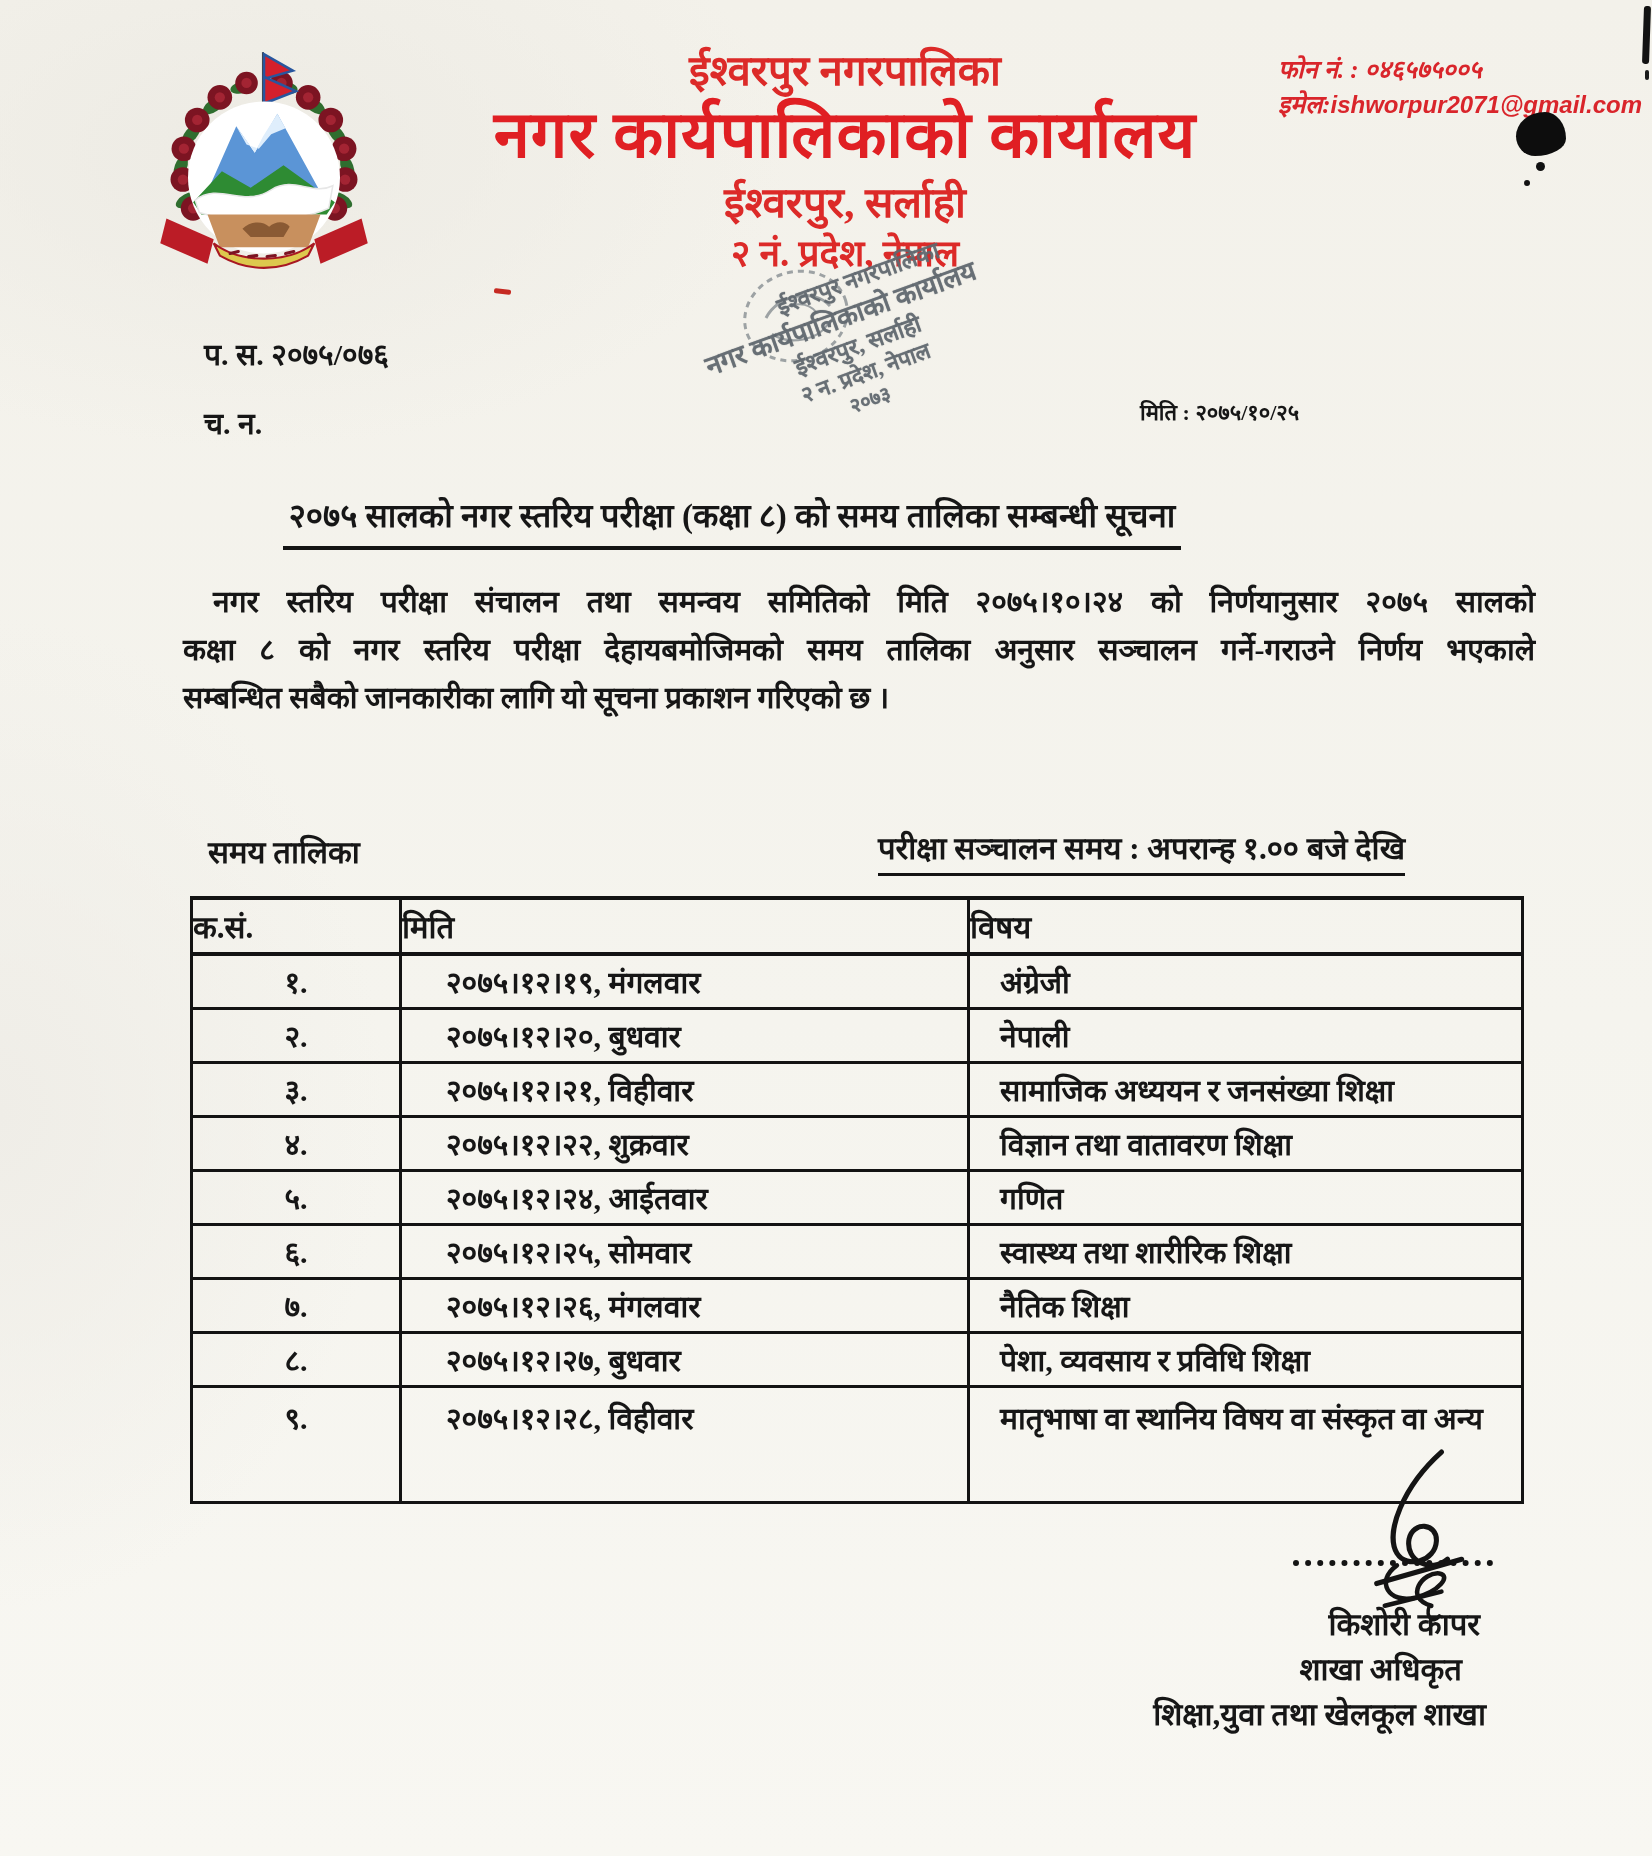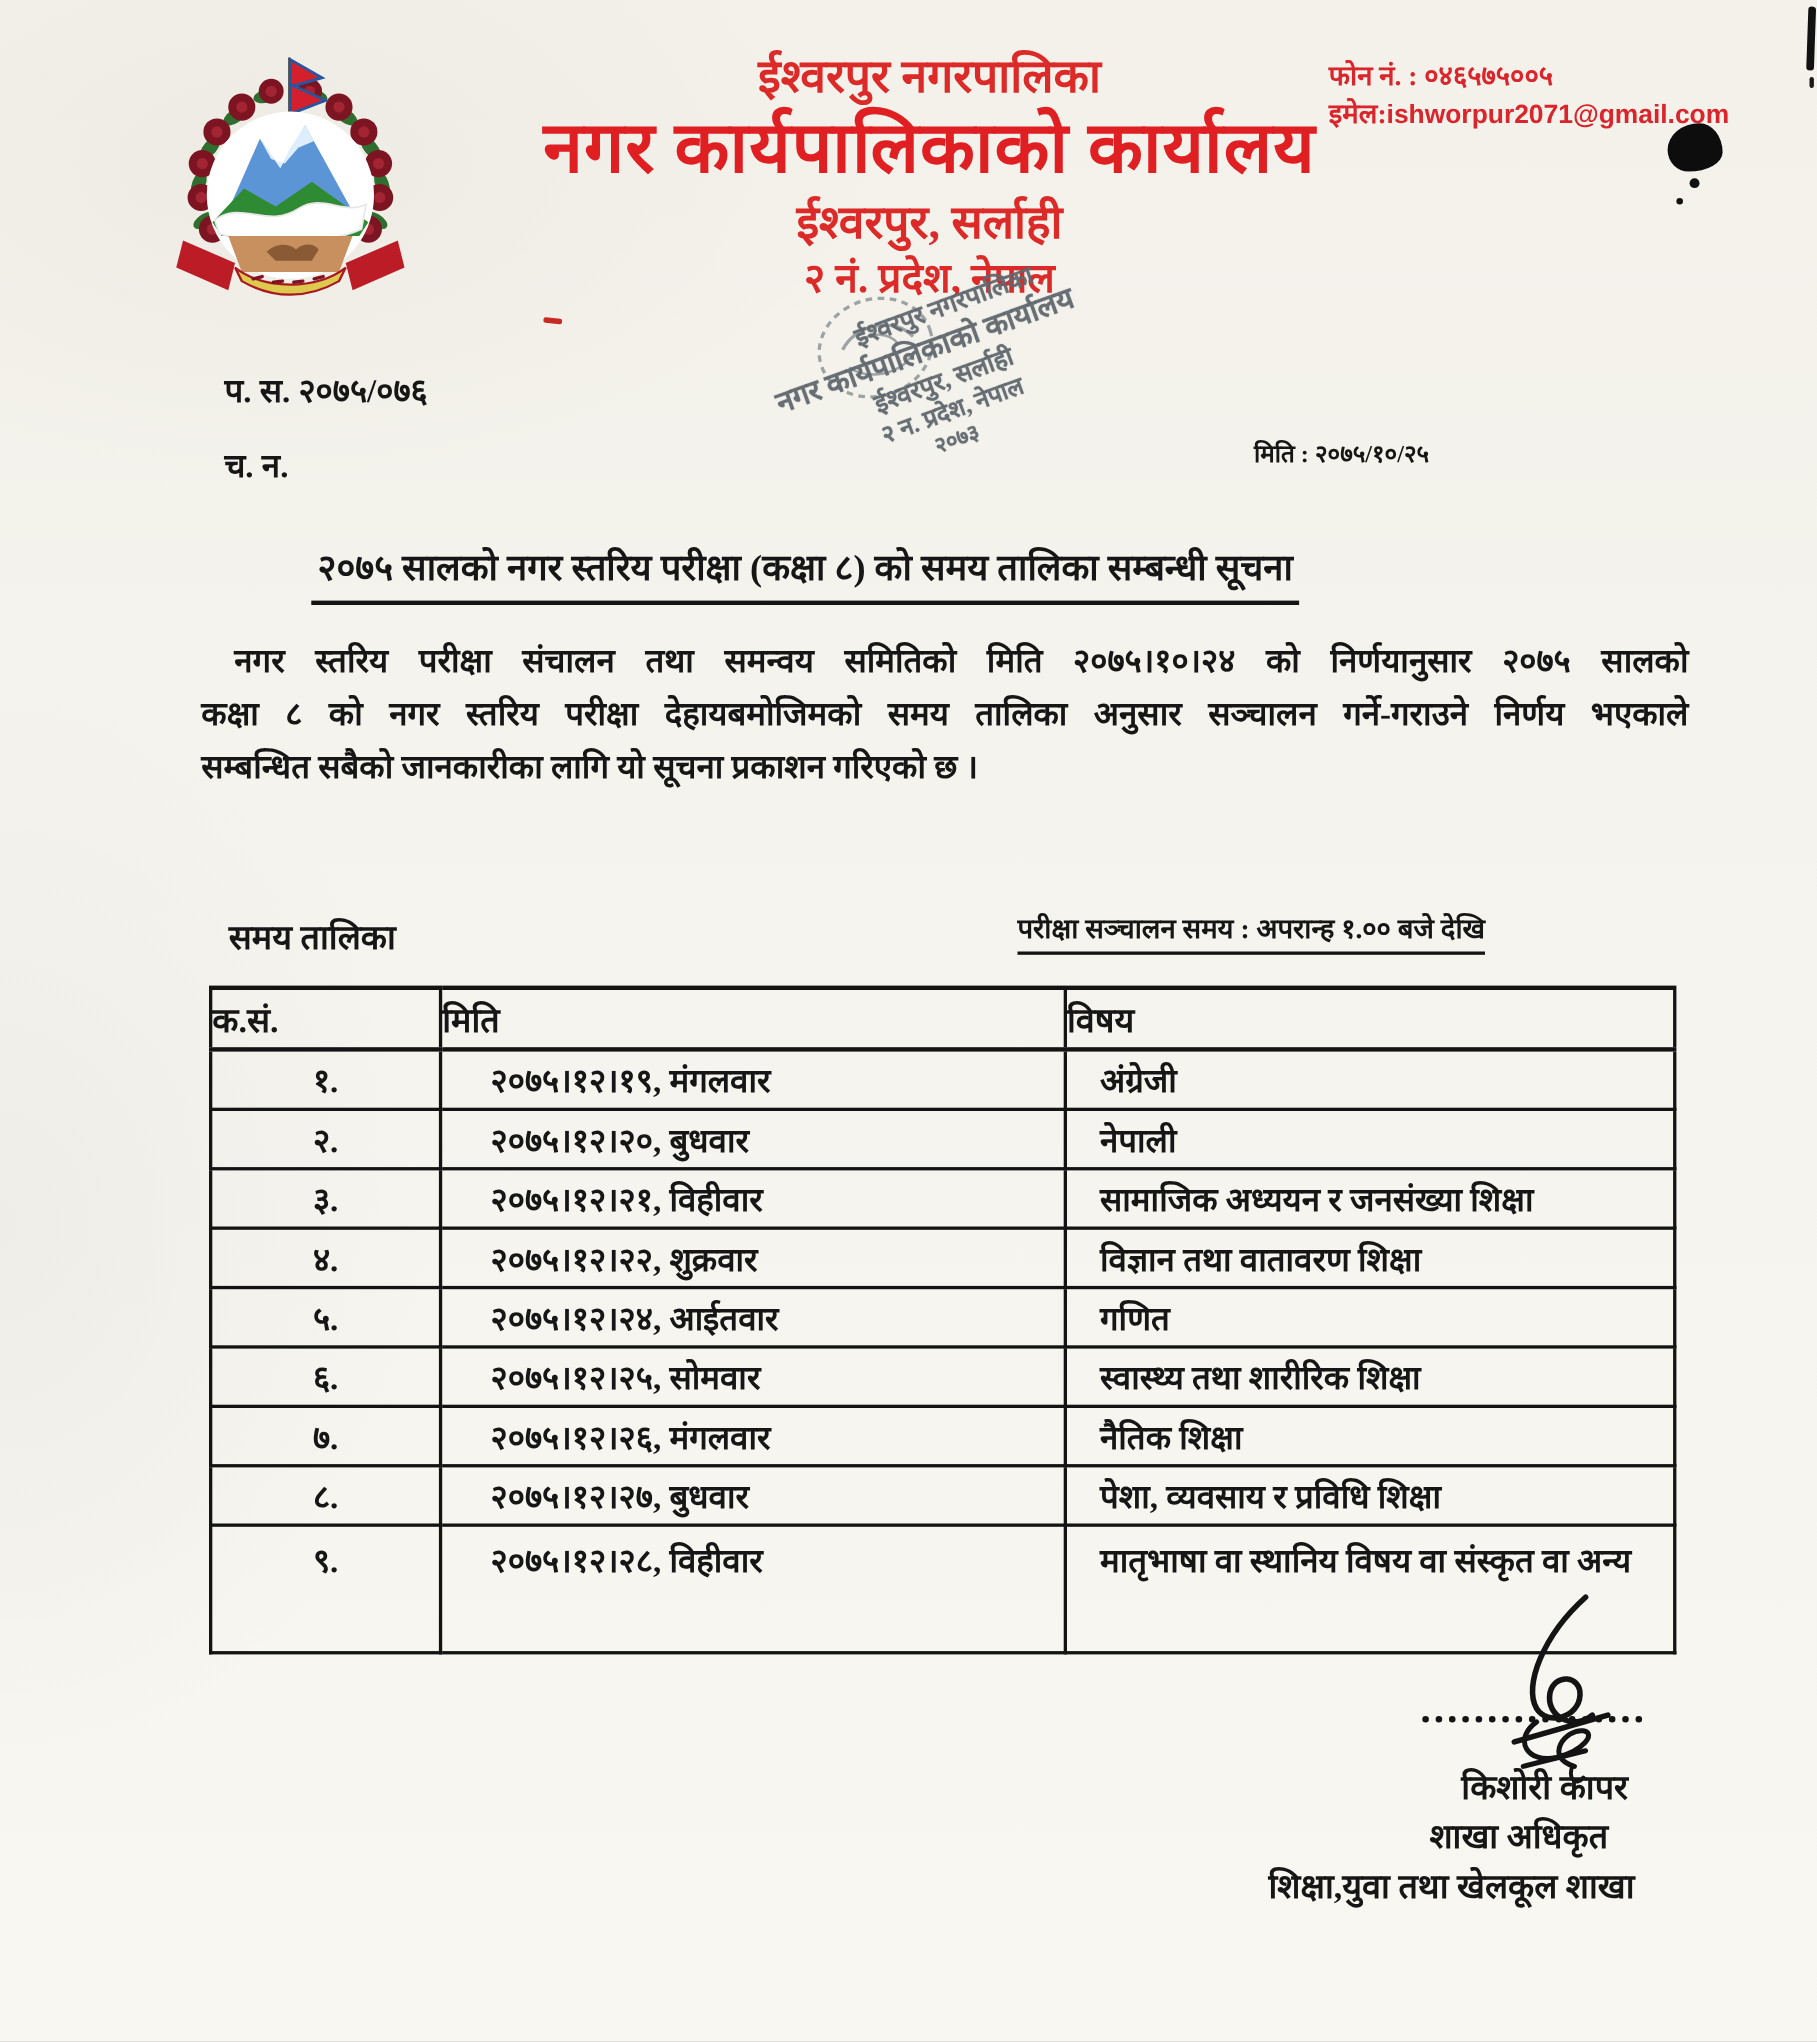--- a/index.html
+++ b/index.html
@@ -15,21 +15,21 @@
     color:#161616;
     font-family:"Liberation Serif","DejaVu Serif",serif;
   }
   
   .emblem{position:absolute;left:156px;top:46px;width:216px;height:226px;}
   .head-center{position:absolute;left:330px;top:48px;width:1030px;text-align:center;line-height:1.1;}
   .h-muni{font-size:42px;font-weight:700;color:#dc2a28;}
   .h-office{font-size:65px;font-weight:800;color:#e01f23;margin-top:6px;letter-spacing:1px;}
   .h-addr{font-size:42px;font-weight:700;color:#dc2a28;margin-top:8px;}
   .h-prov{font-size:37px;font-weight:600;color:#dc2a28;margin-top:8px;}
-  .contact{position:absolute;left:1208px;top:52px;font-size:25px;font-weight:700;color:#d9252b;line-height:35px;white-space:nowrap;}
+  .contact{position:absolute;left:1278px;top:52px;font-size:25px;font-weight:700;color:#d9252b;line-height:35px;white-space:nowrap;font-style:italic;}
   .contact .email-val{font-family:"Liberation Sans","DejaVu Sans",sans-serif;font-weight:600;font-size:24px;}
   .ink-blob{position:absolute;left:1516px;top:112px;width:50px;height:44px;background:#0d0d0d;border-radius:58% 42% 62% 38%/55% 60% 40% 45%;}
   .ink-dot1{position:absolute;left:1536px;top:162px;width:9px;height:9px;background:#111;border-radius:50%;}
   .ink-dot2{position:absolute;left:1524px;top:180px;width:6px;height:6px;background:#111;border-radius:50%;}
   .edge-streak{position:absolute;left:1643px;top:6px;width:7px;height:58px;background:#121212;border-radius:3px;transform:rotate(2deg);}
   .edge-speck{position:absolute;left:1645px;top:70px;width:4px;height:10px;background:#1a1a1a;border-radius:2px;}
   .red-mark{position:absolute;left:494px;top:289px;width:17px;height:5px;background:#c62a22;transform:rotate(6deg);border-radius:2px;}
   
   .ref-no{position:absolute;left:204px;top:333px;font-size:30px;font-weight:700;}
   .ch-no{position:absolute;left:204px;top:402px;font-size:30px;font-weight:700;}
@@ -50,21 +50,21 @@
   .stamp .s5{font-size:20px;}
   .stamp-emblem{position:absolute;left:718px;top:258px;width:160px;height:120px;opacity:.75;filter:blur(.5px);}
   
   .title-wrap{position:absolute;left:0;top:492px;width:1464px;text-align:center;}
   .title-wrap span{display:inline-block;font-size:33px;font-weight:800;border-bottom:4px solid #141414;padding:0 6px 9px;}
   .body-par{position:absolute;left:183px;top:578px;width:1352px;font-size:30px;font-weight:600;line-height:48px;}
   .body-par .l1{text-indent:30px;text-align:justify;text-align-last:justify;}
   .body-par .l2{text-align:justify;text-align-last:justify;}
   
   .sched-label{position:absolute;left:208px;top:830px;font-size:31px;font-weight:700;}
-  .time-note{position:absolute;left:878px;top:826px;font-size:25px;font-weight:700;border-bottom:3px solid #141414;padding-bottom:5px;white-space:nowrap;margin-left:47px;}
+  .time-note{position:absolute;left:878px;top:826px;font-size:31px;font-weight:700;border-bottom:3px solid #141414;padding-bottom:5px;white-space:nowrap;}
   
   table.sched{
     position:absolute;left:190px;top:896px;width:1331px;
     border-collapse:collapse;table-layout:fixed;
     font-size:30px;font-weight:600;
   }
   table.sched col.c1{width:209px;} table.sched col.c2{width:568px;} table.sched col.c3{width:554px;}
   table.sched th,table.sched td{border:3px solid #131313;padding:0;}
   table.sched th{height:52px;font-size:31px;font-weight:800;text-align:left;border-bottom-width:4px;border-top-width:4px;}
   table.sched td{height:51px;}

